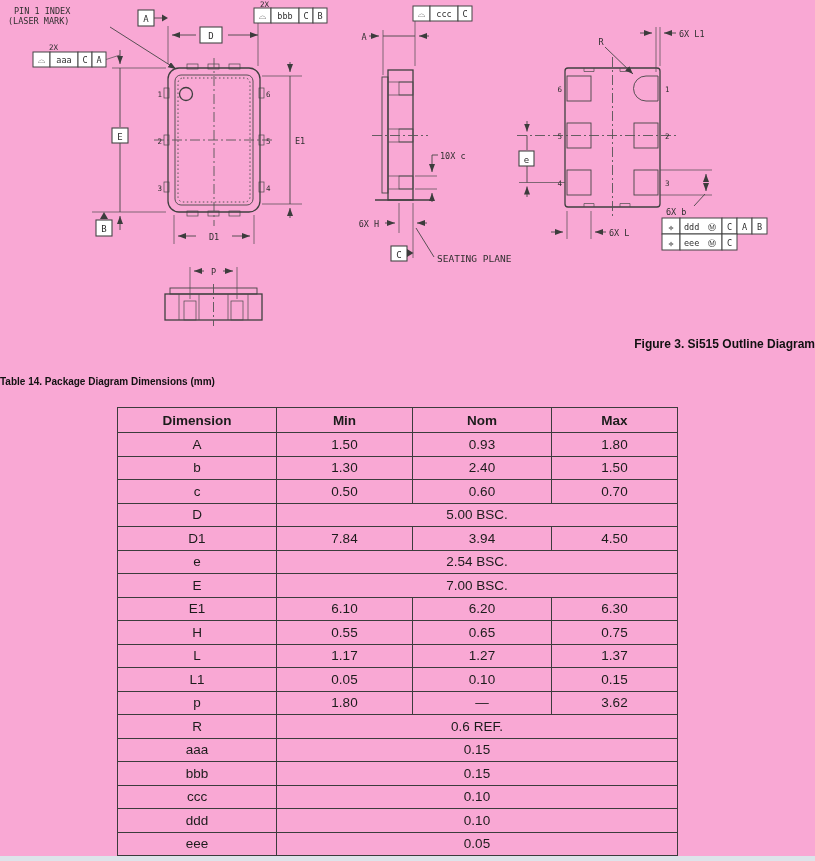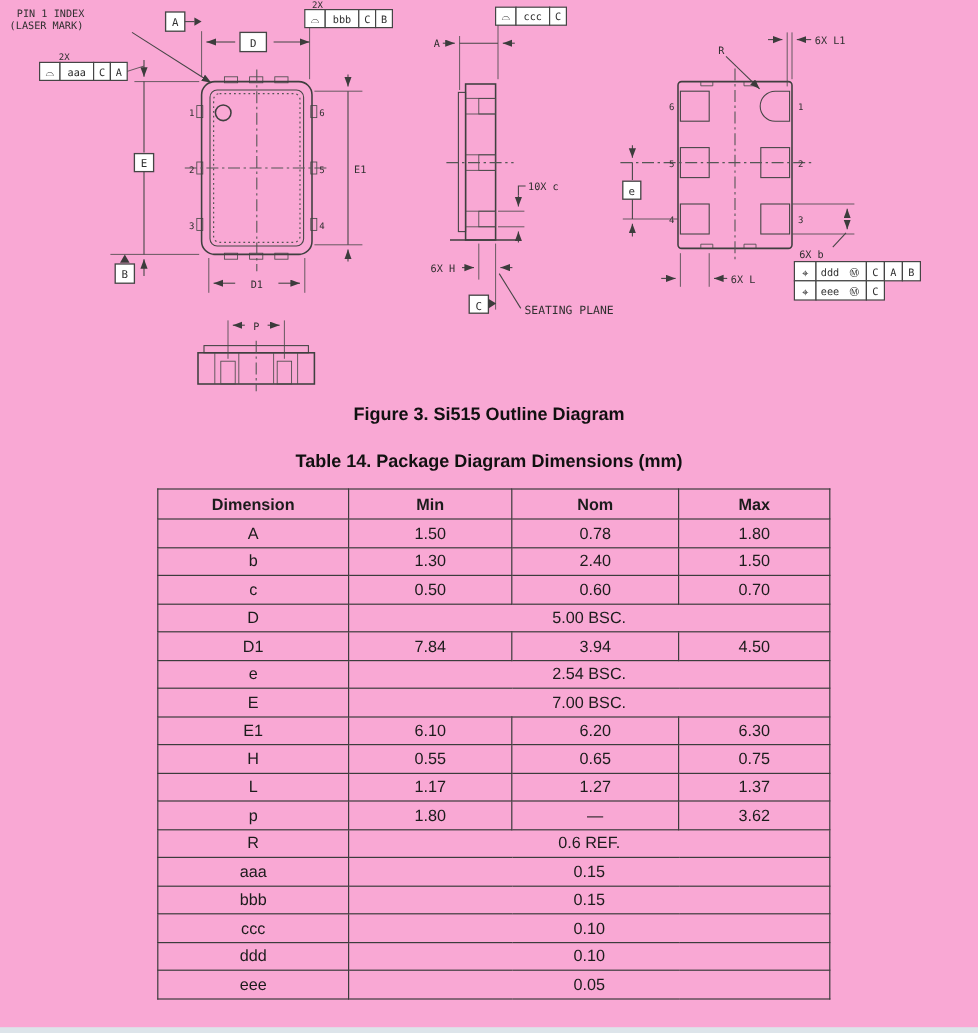--- a/index.html
+++ b/index.html
@@ -14,25 +14,25 @@
   .sym{font-family:"DejaVu Sans",sans-serif;font-size:9px;fill:#2f2f2f;}
   .symM{font-family:"DejaVu Sans",sans-serif;font-size:8px;fill:#2f2f2f;}
   .ln{stroke:#454545;stroke-width:0.9;fill:none;}
   .ln2{stroke:#3f3f3f;stroke-width:1.3;fill:none;}
   .thin{stroke:#4a4a4a;stroke-width:0.7;fill:none;}
   .cl{stroke:#555;stroke-width:0.9;fill:none;stroke-dasharray:10 3 2 3;}
   .bx{fill:#fff;stroke:#454545;stroke-width:1.1;}
   .fc{fill:#fff;stroke:#454545;stroke-width:1;}
   .mid{text-anchor:middle;}
   .end{text-anchor:end;}
-  .fig-caption{position:absolute;top:337px;left:0;width:815px;text-align:center;
-    font-size:15px;font-weight:bold;color:#111;}
-  .tbl-title{position:absolute;top:376px;left:0;width:815px;text-align:center;
-    font-size:15px;font-weight:bold;color:#111;}
-  table.dims{position:absolute;left:131px;top:407px;width:560px;border-collapse:collapse;
+  .fig-caption{position:absolute;top:337px;left:0;width:815px;text-align:right;
+    font-size:12px;font-weight:bold;color:#111;}
+  .tbl-title{position:absolute;top:376px;left:0;width:815px;
+    font-size:10px;font-weight:bold;color:#111;}
+  table.dims{position:absolute;left:117px;top:407px;width:560px;border-collapse:collapse;
     table-layout:fixed;border:1.5px solid #333;color:#1c1c1c;}
   table.dims th,table.dims td{border:1px solid #3c3c3c;text-align:center;padding:0;
     font-size:13.5px;overflow:hidden;}
   table.dims th{height:24px;font-weight:bold;}
   table.dims td{height:22.5px;font-weight:normal;}
   col.c1{width:159px;}col.c2{width:136px;}col.c3{width:139px;}col.c4{width:126px;}
   .bottom-strip{position:absolute;left:0;top:856px;width:815px;height:5px;background:#dde4ea;}
 </style>
 </head>
 <body>
@@ -306,21 +306,21 @@
       <th>Dimension</th>
       <th>Min</th>
       <th>Nom</th>
       <th>Max</th>
     </tr>
   </thead>
   <tbody>
     <tr>
           <td>A</td>
           <td>1.50</td>
-          <td>0.78</td>
+          <td>0.93</td>
           <td>1.80</td>
         </tr>
     <tr>
           <td>b</td>
           <td>1.30</td>
           <td>2.40</td>
           <td>1.50</td>
         </tr>
     <tr>
           <td>c</td>
@@ -358,20 +358,26 @@
           <td>0.65</td>
           <td>0.75</td>
         </tr>
     <tr>
           <td>L</td>
           <td>1.17</td>
           <td>1.27</td>
           <td>1.37</td>
         </tr>
     <tr>
+          <td>L1</td>
+          <td>0.05</td>
+          <td>0.10</td>
+          <td>0.15</td>
+        </tr>
+    <tr>
           <td>p</td>
           <td>1.80</td>
           <td>—</td>
           <td>3.62</td>
         </tr>
     <tr>
           <td>R</td>
           <td colspan="3">0.6 REF.</td>
         </tr>
     <tr>

